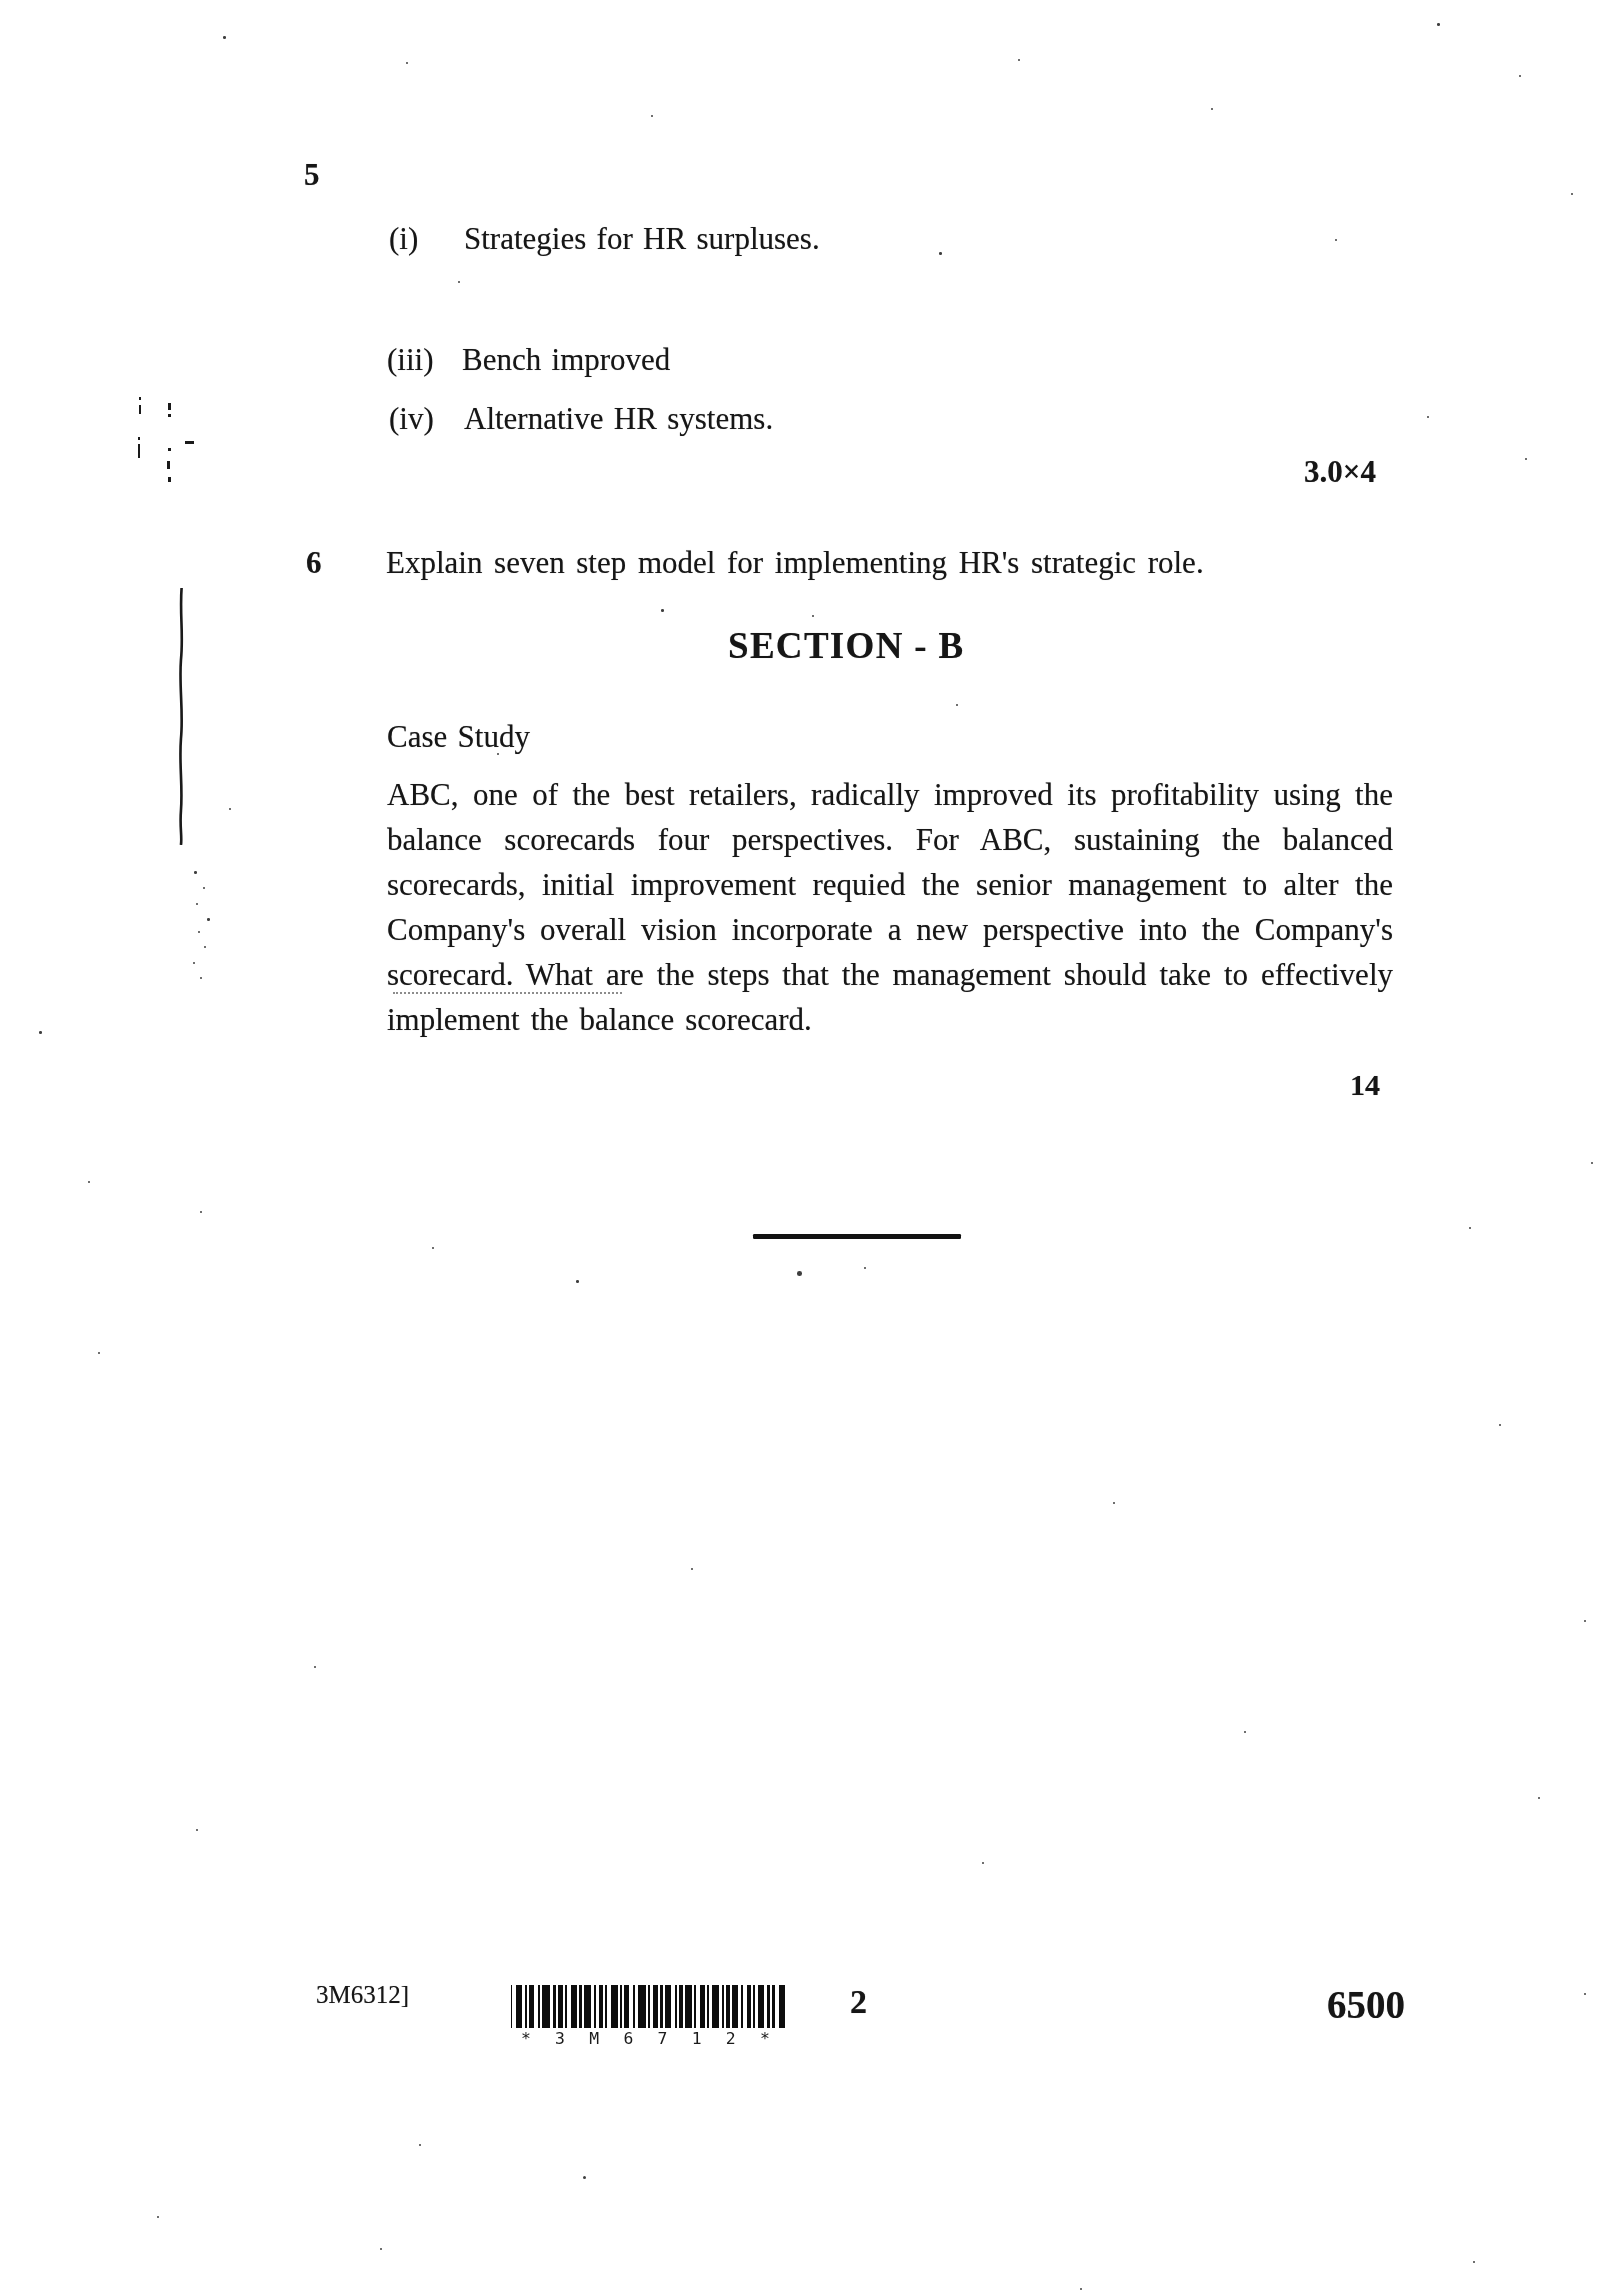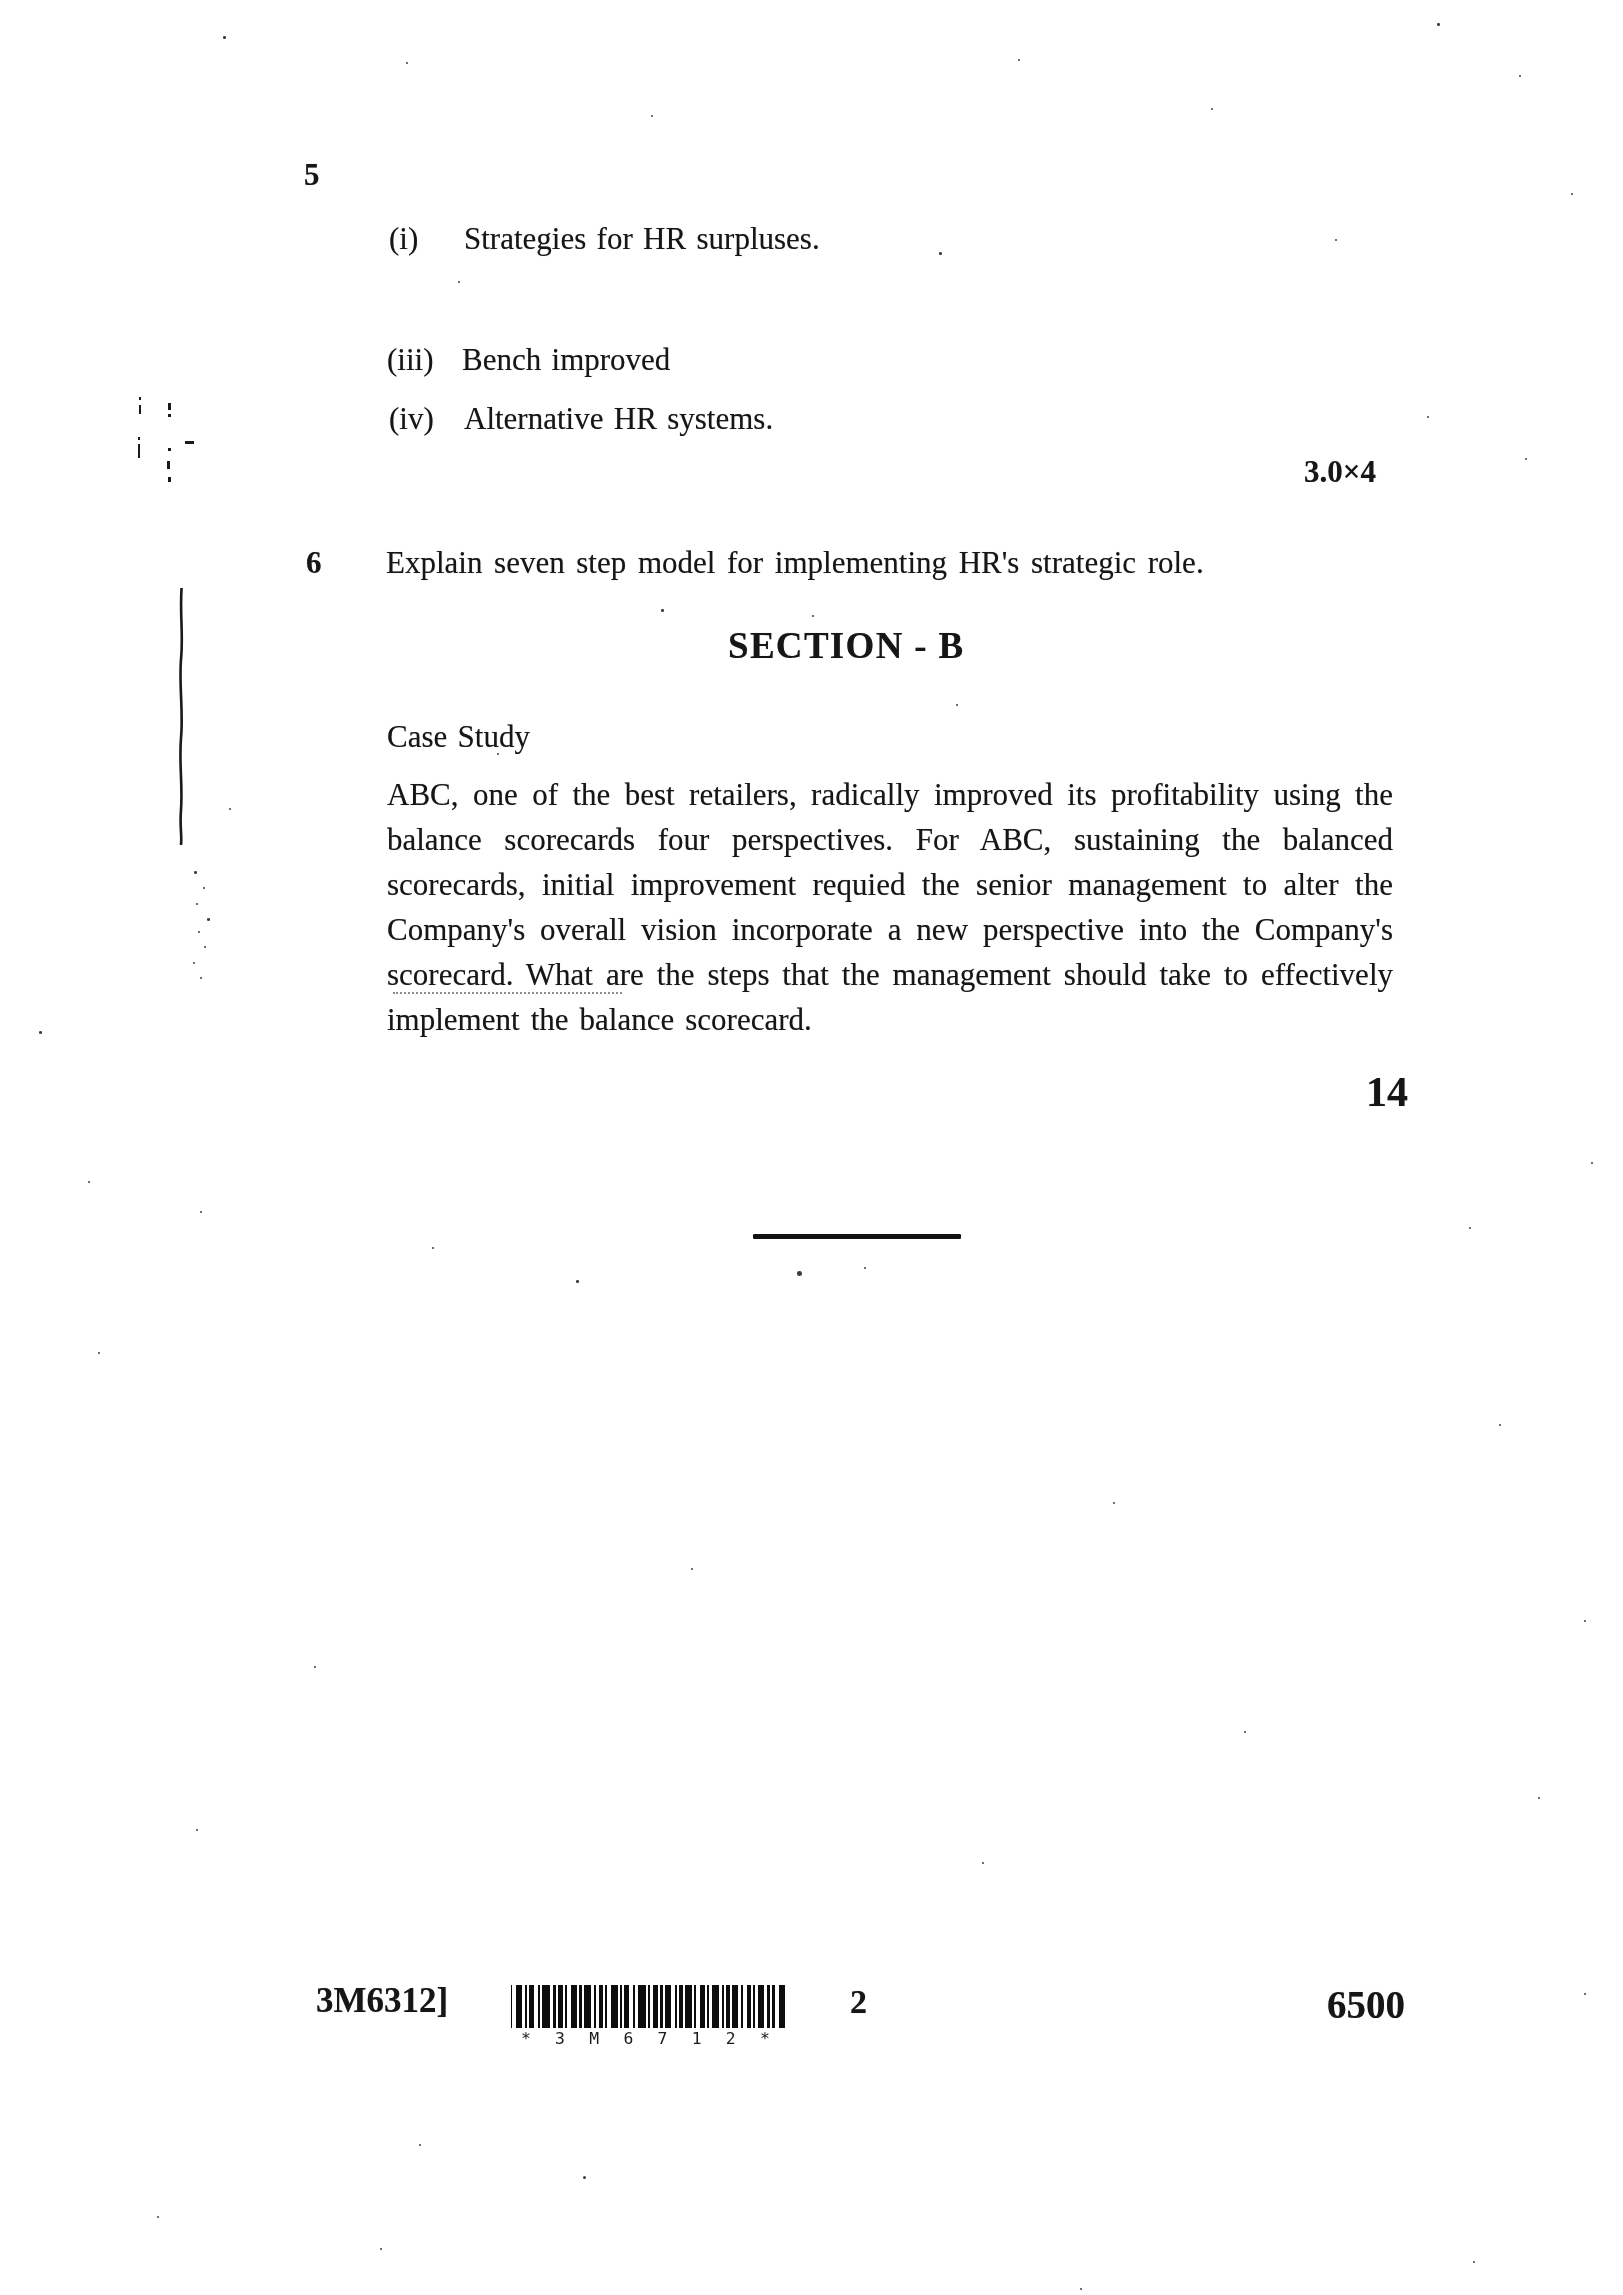--- a/index.html
+++ b/index.html
@@ -21,21 +21,21 @@
   .sublabel{ font-size:31px; width:75px; flex:0 0 auto; }
   .subtext{ font-size:31px; white-space:nowrap; word-spacing:2.6px; }
   .marks{ font-weight:bold; font-size:31px; }
   .section-heading{ font-weight:bold; font-size:37px; letter-spacing:1.3px; white-space:nowrap; }
   .case-heading{ font-size:31px; word-spacing:2.6px; }
   .case-body{
     font-size:31px; line-height:45px; width:1006px;
     text-align:justify; word-spacing:3.3px;
   }
   .rule{ background:#121212; border-radius:1.3px; }
-  .footer-code{ font-weight:bold; font-size:35px; white-space:nowrap; }
+  .footer-code{ font-weight:normal; font-size:25px; white-space:nowrap; }
   .footer-page{ font-weight:bold; font-size:34px; }
   .footer-copies{ font-weight:bold; font-size:39px; }
   .barcode{ height:43px; width:277px; display:flex; align-items:stretch; overflow:hidden; }
   .barcode .bar{ background:#0d0d0d; height:100%; flex:0 0 auto; }
   .barcode-label{
     width:290px; text-align:center;
     font-family:"DejaVu Sans Mono","Liberation Mono",monospace;
     font-size:16.4px; letter-spacing:7.2px; white-space:pre; color:#1b1b1b;
   }
   .speck{ position:absolute; background:#1c1c1c; border-radius:50%; opacity:.85; }
@@ -74,21 +74,21 @@
     <span class="qnum" style="width:80px;">6</span>
     <span class="qtext">Explain seven step model for implementing HR's strategic role.</span>
   </div>
 
   <div class="abs section-heading ink" style="left:728px; top:624px;">SECTION - B</div>
 
   <div class="abs case-heading ink" style="left:387px; top:719px;">Case Study</div>
 
   <div class="abs case-body ink" style="left:387px; top:772px;">ABC, one of the best retailers, radically improved its profitability using the balance scorecards four perspectives. For ABC, sustaining the balanced scorecards, initial improvement requied the senior management to alter the Company's overall vision incorporate a new perspective into the Company's scorecard. What are the steps that the management should take to effectively implement the balance scorecard.</div>
 
-  <div class="abs marks ink" style="left:1350px; top:1068px; font-size:42px;margin-left:16px;">14</div>
+  <div class="abs marks ink" style="left:1350px; top:1068px; font-size:30px;">14</div>
 
   <div class="smudge" style="left:393px; top:992px; width:229px;"></div>
 
   <div class="abs rule" style="left:753px; top:1234px; width:208px; height:5.2px;"></div>
 
   <div class="abs footer-code ink" style="left:316px; top:1981px;">3M6312]</div>
 
   <div class="abs barcode" style="left:511px; top:1985px;" id="barcode">
       <div class="bar" style="width: 1.3px; margin-right: 3.3px;"></div>
       <div class="bar" style="width: 6.5px; margin-right: 2.6px;"></div>

